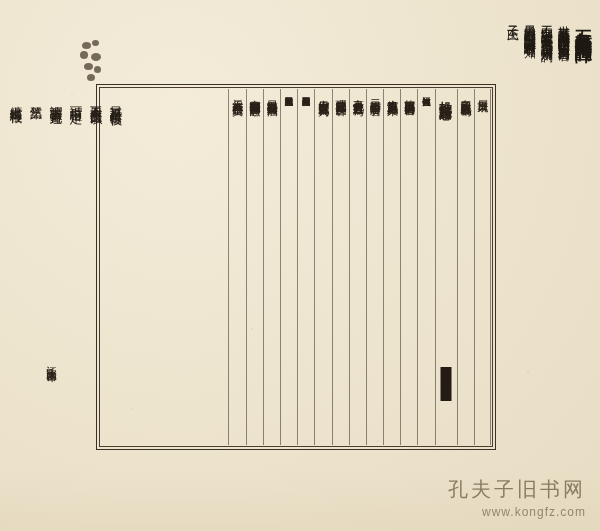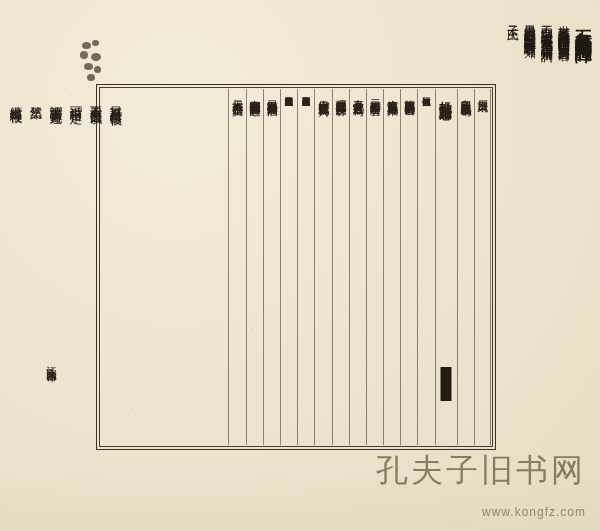--- a/index.html
+++ b/index.html
@@ -123,33 +123,33 @@
   }
   #stamp .dot{position:absolute;border-radius:50%;background:#4b3e30;opacity:.75;}
   
   #wm{
     position:absolute;
     right:14px;bottom:12px;
     text-align:right;
     user-select:none;
   }
   #wm .cn{
-    font-size:32px;
+    font-size:20px;
     letter-spacing:3px;
     color:#7a6a52;
     opacity:.85;
     font-family:Liberation Sans, sans-serif;
   }
   #wm .url{
     font-size:12px;
     letter-spacing:1px;
     color:#8b7d66;
     opacity:.9;
     font-family:"Liberation Sans",sans-serif;
-    margin-top:12px;
+    margin-top:2px;
   }
   
   #bottom-shade{
     position:absolute;left:0;right:0;bottom:0;height:62px;
     background:linear-gradient(to bottom, rgba(231,221,196,0) 0%, rgba(226,214,186,.55) 100%);
     pointer-events:none;
   }
 </style>
 </head>
 <body>

